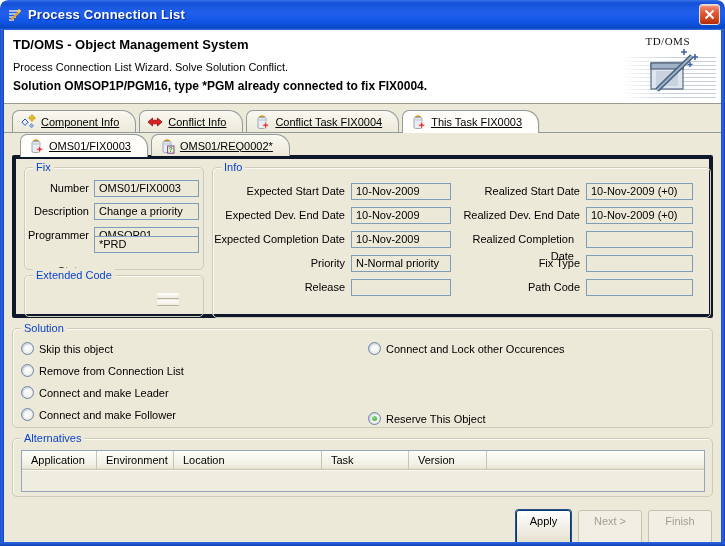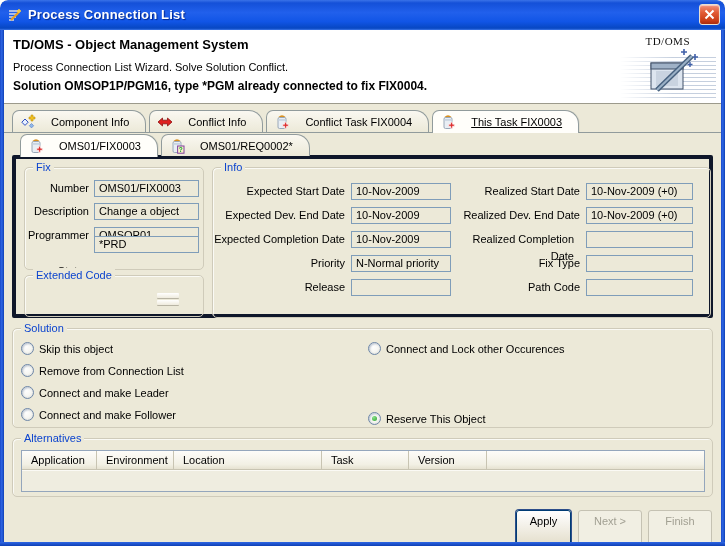--- a/index.html
+++ b/index.html
@@ -30,23 +30,23 @@
   .logo{position:absolute;right:5px;top:1px;width:96px;height:70px;}
   .logo-lines{position:absolute;right:0;top:26px;width:96px;height:42px;
     background:repeating-linear-gradient(180deg,rgba(140,160,190,.5) 0 1px,transparent 1px 4px);}
   .logo-lines::after{content:"";position:absolute;inset:0;background:linear-gradient(90deg,#fff 0%,rgba(255,255,255,0) 55%);}
   .logo-text{position:absolute;top:4px;right:26px;font-family:"Liberation Serif",serif;font-size:11px;color:#111;letter-spacing:.5px;}
   .logo-svg{position:absolute;right:10px;top:16px;}
   
   .tabbar{position:absolute;left:4px;width:717px;height:23px;display:flex;align-items:flex-end;box-sizing:border-box;}
   #tabbar1{top:110px;border-bottom:1px solid #919B9C;padding-left:8px;}
   #tabbar2{top:133px;padding-left:16px;z-index:3;}
-  .tab{position:relative;display:inline-flex;align-items:center;gap:15px;padding:0 16px 0 7px;height:22px;
+  .tab{position:relative;display:inline-flex;align-items:center;gap:5px;padding:0 16px 0 7px;height:22px;
     box-sizing:border-box;background:linear-gradient(#FAF8F1,#ECE9D8);border:1px solid #919B9C;border-bottom:none;
-    border-radius:7px 14px 0 0;margin-right:3px;white-space:nowrap;cursor:default;}
+    border-radius:7px 14px 0 0;margin-right:3px;white-space:nowrap;cursor:default;text-decoration:underline;}
   .tab.active{background:#FFFEFA;height:23px;z-index:4;margin-bottom:-1px;
     box-shadow:1px 0 0 rgba(0,0,0,.05);}
   #tabbar1 .tab.active .tab-label{text-decoration:underline;}
   .tab-label{font-size:11px;}
   
   .content-panel{position:absolute;left:12px;top:155px;width:701px;height:163px;box-sizing:border-box;
     border:4px solid #0f172a;border-radius:2px;}
   .group{position:absolute;box-sizing:border-box;border:1px solid #CFCBBA;border-radius:5px;
     box-shadow:inset 1px 1px 0 rgba(255,255,255,.75);}
   .group-caption{position:absolute;top:-8px;left:8px;background:#ECE9D8;padding:0 3px;color:#0B43CE;font-size:11px;line-height:14px;}
@@ -189,21 +189,21 @@
     </div>
   </div>
 
   <div class="content-panel">
 
     <div class="group g-fix">
       <span class="group-caption">Fix</span>
       <span class="field-label" style="left:2px;top:12px;width:62px;">Number</span>
       <div class="field-input" style="left:69px;top:12px;width:105px;">OMS01/FIX0003</div>
       <span class="field-label" style="left:2px;top:35px;width:62px;">Description</span>
-      <div class="field-input" style="left:69px;top:35px;width:105px;">Change a object</div>
+      <div class="field-input" style="left:69px;top:35px;width:105px;">Change a priority</div>
       <span class="field-label" style="left:2px;top:59px;width:62px;">Programmer</span>
       <div class="field-input" style="left:69px;top:59px;width:105px;">OMSOP01</div>
       <span class="field-label" style="left:2px;top:83px;width:62px;margin-top:12px;">Status</span>
       <div class="field-input" style="left:69px;top:68px;width:105px;">*PRD</div>
     </div>
 
     <div class="group g-ext">
       <span class="group-caption">Extended Code</span>
       <div class="ext-btn">
         <div class="bar"></div>

